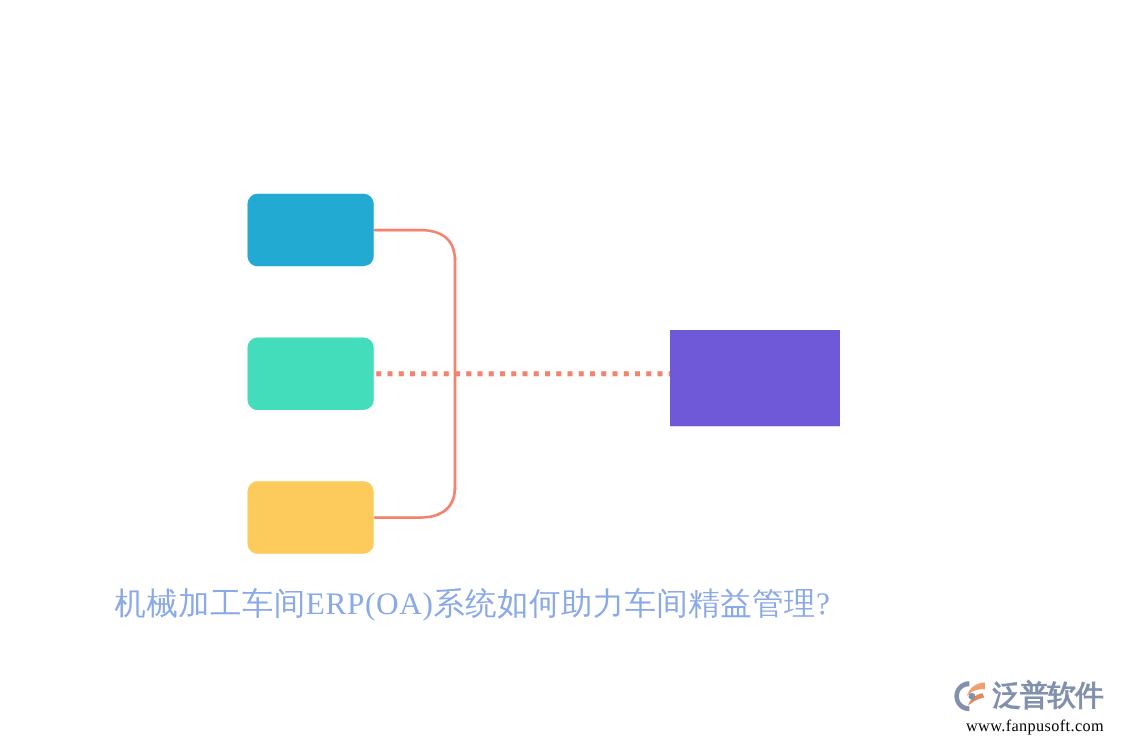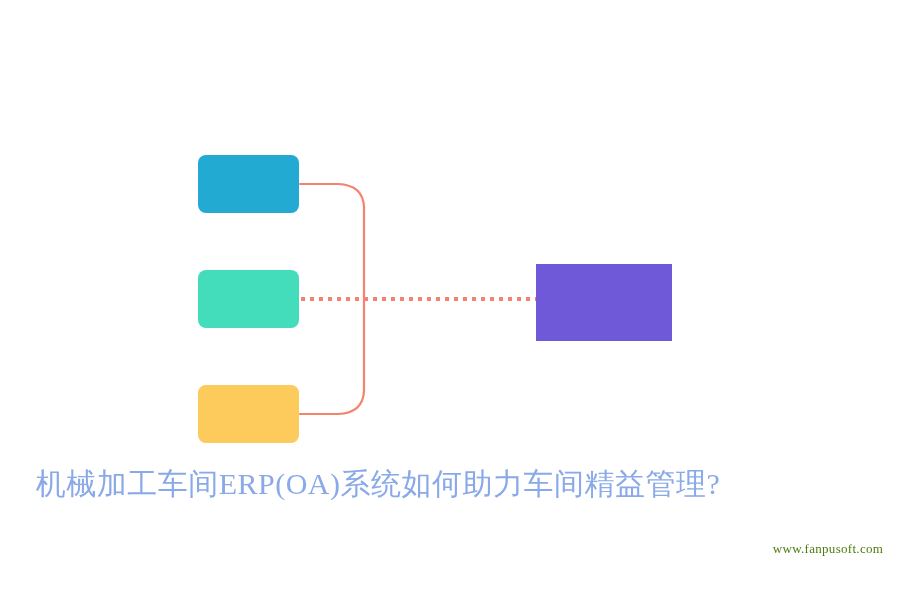--- a/index.html
+++ b/index.html
@@ -67,21 +67,21 @@
 
   
   #caption {
     position: absolute;
     left: 0;
     top: 466px;
     width: 756px;
     text-align: center;
     color: #8aa9e8;
     font-family: "Liberation Serif", serif;
-    font-size: 30px;
+    font-size: 25px;
     line-height: 35px;
     letter-spacing: 0.5px;
     white-space: nowrap;
   }
   #caption .cap-line {
     display: block;
   }
 
   
   #watermark {
@@ -104,21 +104,21 @@
   }
   #wm-name {
     color: #8090ad;
     font-family: "DejaVu Sans", sans-serif;
     font-size: 23px;
     font-weight: bold;
     line-height: 28px;
     letter-spacing: -1px;
   }
   #wm-url {
-    color: #4d7c0f;
+    color: #000000;
     font-family: "Liberation Serif", serif;
     font-size: 13px;
     line-height: 16px;
     letter-spacing: 0.3px;
     text-align: center;
     width: 132px;
   }
 </style>
 </head>
 <body>
@@ -150,16 +150,25 @@
 
   <div class="node" id="node-purple">
     <span></span>
   </div>
 
   <div id="caption">
     <span class="cap-line">机械加工车间ERP(OA)系统如何助力车间精益管理?</span>
   </div>
 
   <div id="watermark">
+    <div id="wm-top">
+      <svg id="wm-mark" viewBox="0 0 30 28" xmlns="http://www.w3.org/2000/svg">
+        <path d="M13.5 2 C6 2 1.5 8 1.5 14 C1.5 20.5 6.5 26 13.5 26 L13.5 22 C8.5 22 5.2 18.5 5.2 14 C5.2 9.5 8.5 6 13.5 6 Z" fill="#8090ad"></path>
+        <path d="M26 3 C19 3 13 7.5 11.5 14 C15 10 20 8 26 8.5 Z" fill="#f0a070"></path>
+        <path d="M24 11.5 C18 12.5 14 16 12.5 21.5 C17 18 21 15.5 25.5 15 Z" fill="#e08a5a"></path>
+        <circle cx="15.5" cy="14" r="2.6" fill="#8090ad"></circle>
+      </svg>
+      <div id="wm-name">泛普软件</div>
+    </div>
     <div id="wm-url">www.fanpusoft.com</div>
   </div>
 
 </div>
 
 </body></html>

